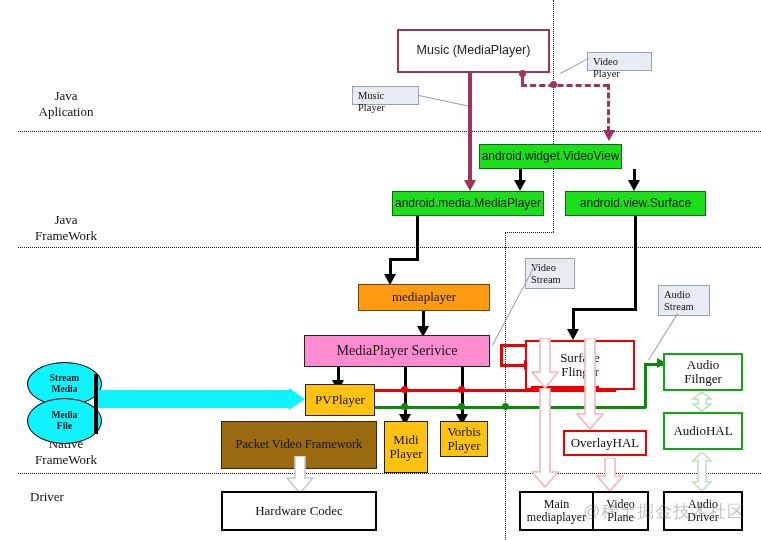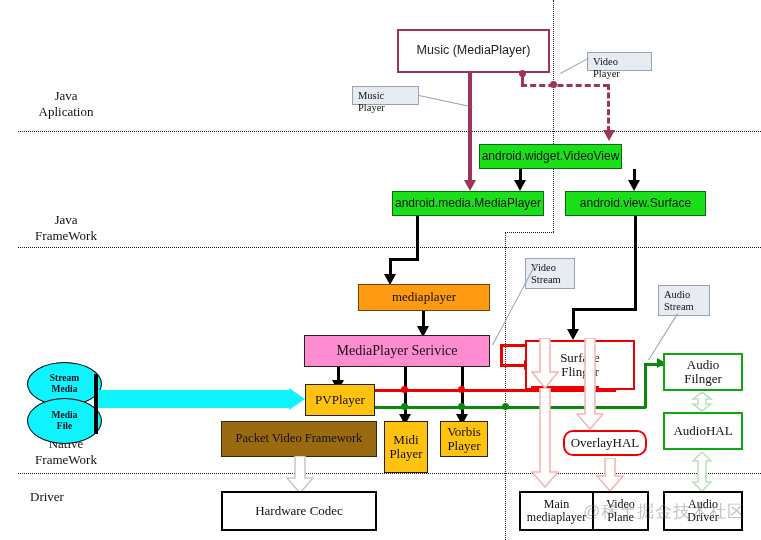--- a/index.html
+++ b/index.html
@@ -129,21 +129,21 @@
   <div class="ln" style="left:337px;top:367px;width:3px;height:17px;"></div>
   <div class="arrow ar-down-blk" style="left:332px;top:380px;"></div>
 
   <div class="ln" style="left:404px;top:367px;width:3px;height:51px;"></div>
   <div class="arrow ar-down-blk" style="left:399px;top:414px;"></div>
 
   <div class="ln" style="left:461px;top:367px;width:3px;height:51px;"></div>
   <div class="arrow ar-down-blk" style="left:456px;top:414px;"></div>
 
   <div class="node b-yellow" style="left:305px;top:384px;width:70px;height:32px;">PVPlayer</div>
-  <div class="node b-brown" style="left:221px;top:421px;width:156px;height:36px;">Packet Video Framework</div>
+  <div class="node b-brown" style="left:221px;top:421px;width:156px;height:48px;">Packet Video Framework</div>
   <div class="node b-yellow" style="left:384px;top:421px;width:44px;height:52px;white-space:pre-line;">Midi
 Player</div>
   <div class="node b-yellow" style="left:440px;top:421px;width:48px;height:36px;white-space:pre-line;">Vorbis
 Player</div>
 
   <svg class="blockarrow" style="left:286px;top:456px;" width="28" height="38">
     <polygon points="9,0 19,0 19,22 27,22 14,37 1,22 9,22" fill="#ffffff" stroke="#c9c9c9" stroke-width="1.6"></polygon>
   </svg>
   <div class="node b-black" style="left:221px;top:491px;width:156px;height:40px;">Hardware Codec</div>
 
@@ -192,21 +192,21 @@
   <svg class="blockarrow" style="left:531px;top:388px;" width="28" height="100">
     <polygon points="9,0 19,0 19,84 27,84 14,99 1,84 9,84" fill="#ffffff" stroke="#f7b5b5" stroke-width="1.6"></polygon>
   </svg>
   <svg class="blockarrow" style="left:576px;top:338px;" width="28" height="92">
     <polygon points="9,0 19,0 19,76 27,76 14,91 1,76 9,76" fill="#ffffff" stroke="#f7b5b5" stroke-width="1.6"></polygon>
   </svg>
   <svg class="blockarrow" style="left:596px;top:458px;" width="28" height="34">
     <polygon points="9,0 19,0 19,18 27,18 14,33 1,18 9,18" fill="#ffffff" stroke="#f7b5b5" stroke-width="1.6"></polygon>
   </svg>
 
-  <div class="node b-red" style="left:563px;top:430px;width:84px;height:26px;border-radius:10px;">OverlayHAL</div>
+  <div class="node b-red" style="left:563px;top:430px;width:84px;height:26px;">OverlayHAL</div>
 
   <div class="node b-greenout" style="left:663px;top:353px;width:80px;height:38px;white-space:pre-line;">Audio
 Filnger</div>
   <svg class="blockarrow" style="left:691px;top:392px;" width="24" height="20">
     <polygon points="11,0 2,7 7,7 7,12 2,12 11,19 20,12 15,12 15,7 20,7" fill="#ffffff" stroke="#bfe0bf" stroke-width="1.6"></polygon>
   </svg>
   <div class="node b-greenout" style="left:663px;top:412px;width:80px;height:38px;">AudioHAL</div>
   <svg class="blockarrow" style="left:691px;top:452px;" width="24" height="40">
     <polygon points="11,0 2,9 7,9 7,30 2,30 11,39 20,30 15,30 15,9 20,9" fill="#ffffff" stroke="#bfe0bf" stroke-width="1.6"></polygon>
   </svg>

